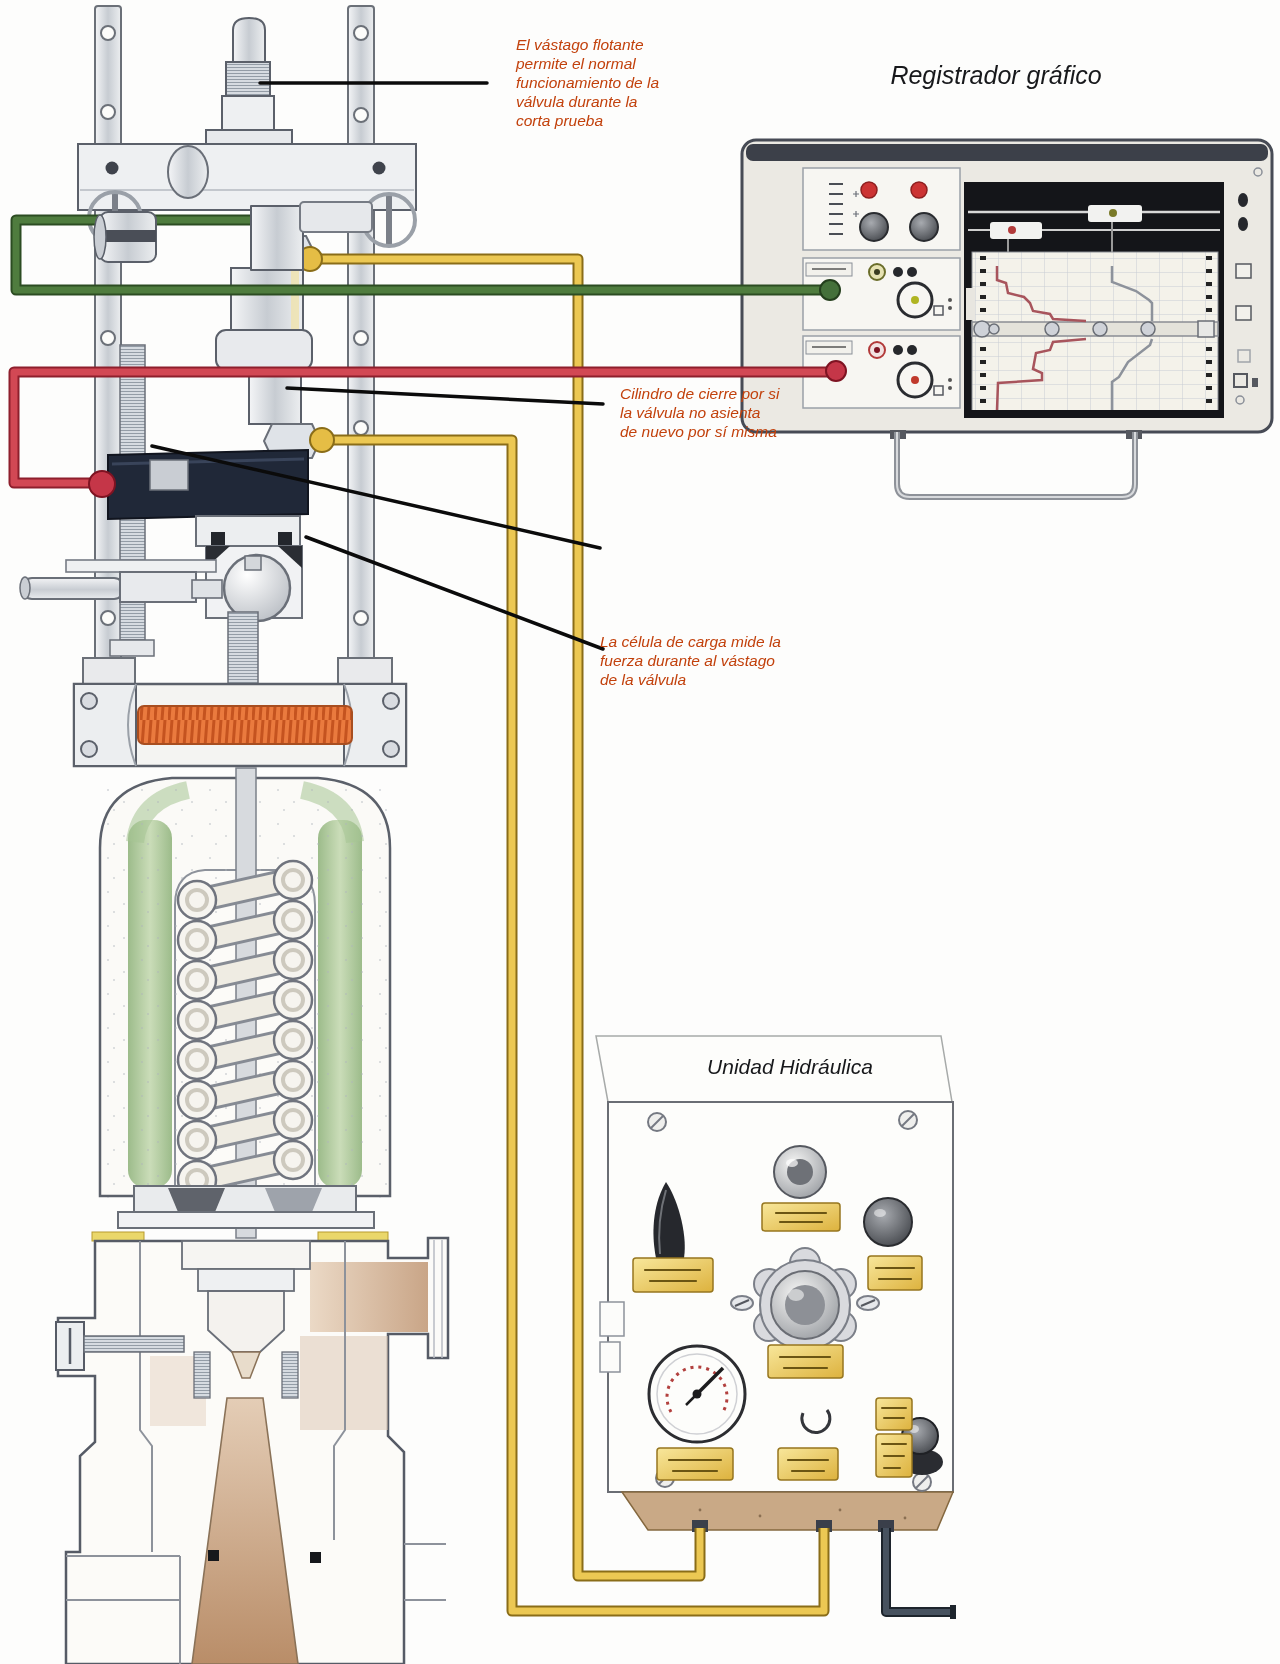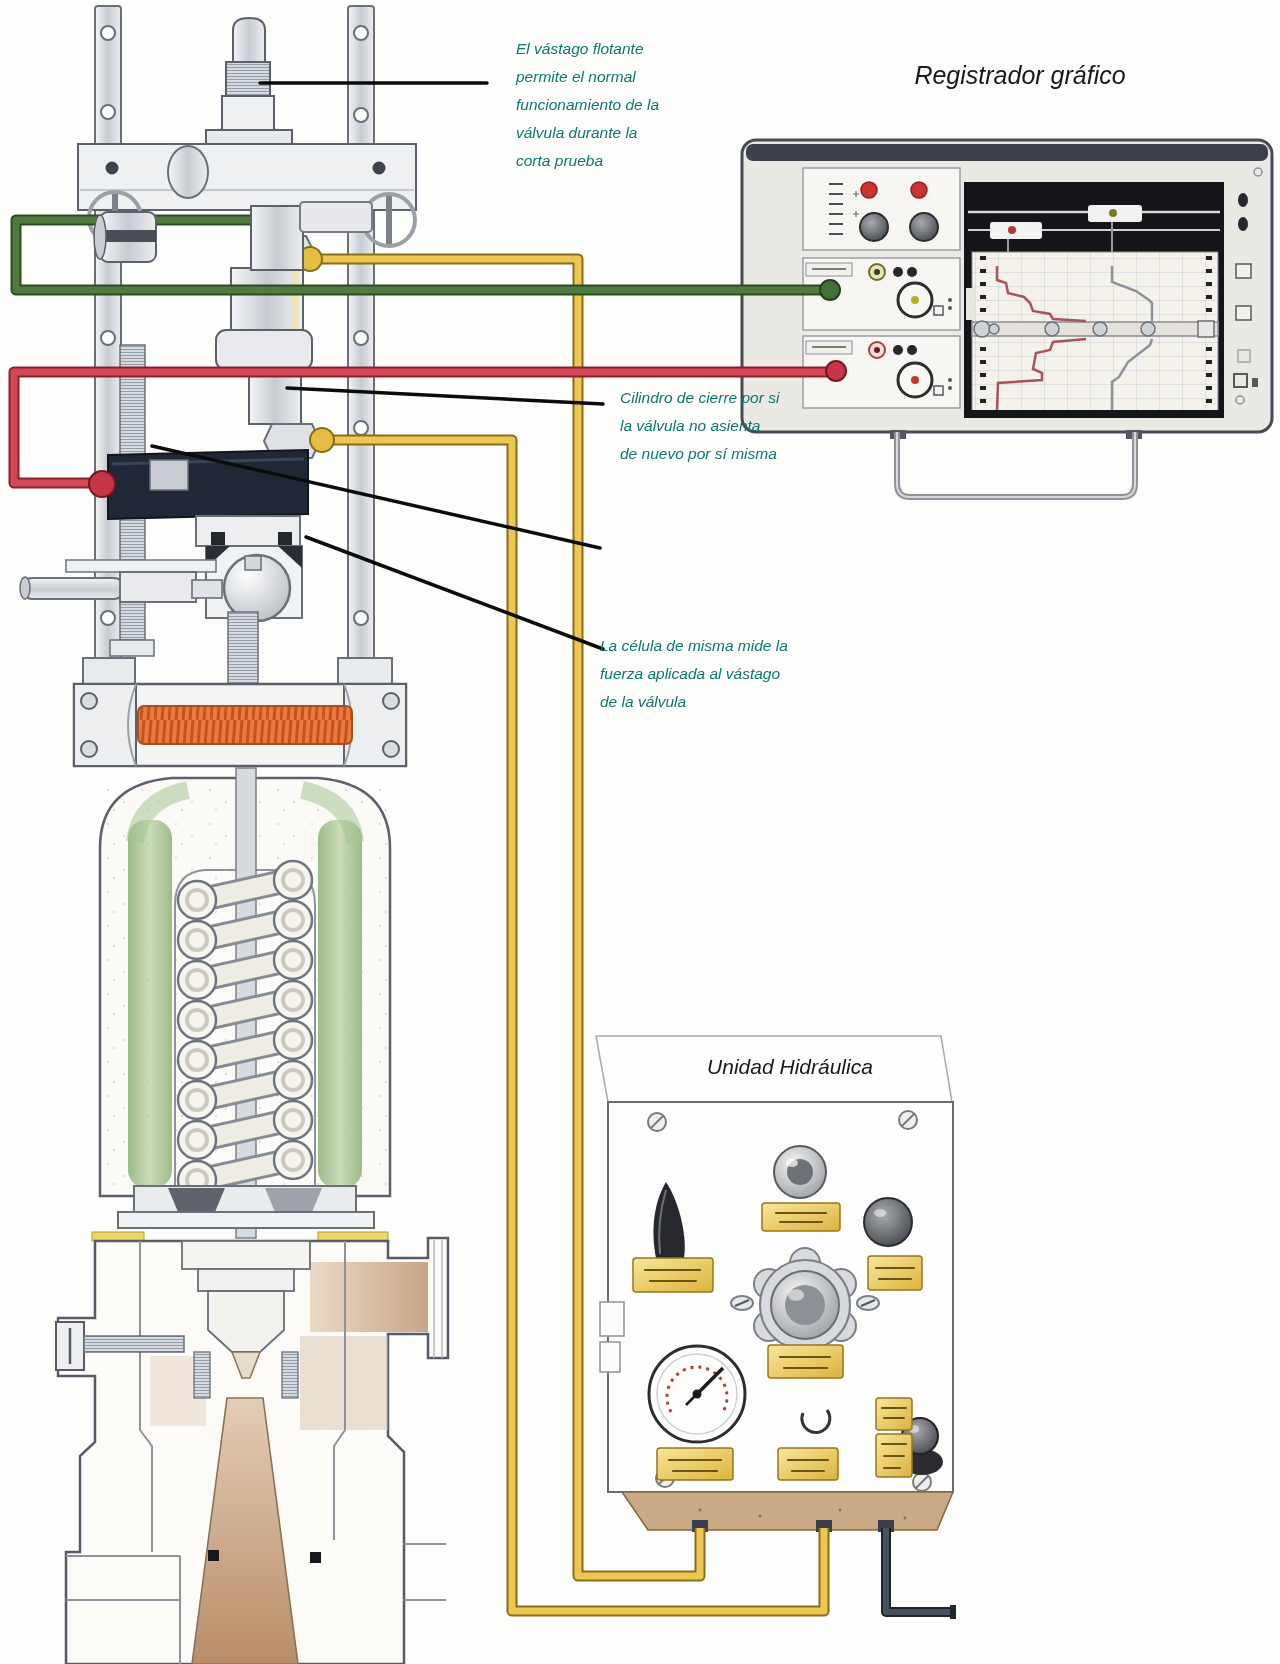--- a/index.html
+++ b/index.html
@@ -1,19 +1,19 @@
 <!DOCTYPE html>
 <html style="--green_cable: #4f7c3e; --green_cable_edge: #2c4c22; --red_cable: #d24854; --red_cable_edge: #8e1f2c; --yellow_cable: #ecc853; --yellow_cable_edge: #8a6d18; --dark_cable: #47525f; --dark_cable_edge: #1d242c; --coil: #ea7a3e; --spring_shading: #a6c493; --panel_label: #eec84f; --body_shading: #cfa98a; --recorder_trace_red: #a8545c; --recorder_trace_gray: #8d929b;"><head>
 <meta charset="utf-8">
 <style>
   html,body{margin:0;padding:0;background:#ffffff;}
   #canvas{position:relative;width:1280px;height:1664px;background:#fdfdfc;overflow:hidden;
           font-family:"Liberation Sans",sans-serif;}
   svg{position:absolute;left:0;top:0;}
-  .ann{position:absolute;font-style:italic;font-size:15.5px;line-height:28px;color:#0f766e;}
+  .ann{position:absolute;font-style:italic;font-size:15.5px;line-height:19px;color:#c2410c;}
   .ttl{position:absolute;font-style:italic;font-size:25px;line-height:30px;color:#17181b;text-align:center;}
   #t2{font-size:21px;}
 </style>
 </head>
 <body>
 
 <div id="canvas">
 
 <svg width="1280" height="1664" viewBox="0 0 1280 1664">
 <defs>
@@ -477,19 +477,19 @@
 </g>
 
 <g stroke="#0b0b0b" stroke-width="3.5" stroke-linecap="round">
   <line x1="260" y1="83" x2="487" y2="83"></line>
   <line x1="287" y1="388" x2="603" y2="404"></line>
   <line x1="152" y1="446" x2="600" y2="548"></line>
   <line x1="306" y1="537" x2="603" y2="649"></line>
 </g>
 </svg>
 
-<div class="ttl" id="t1" style="left:860px;top:60px;width:320px;">Registrador gráfico</div>
+<div class="ttl" id="t1" style="left:836px;top:60px;width:320px;">Registrador gráfico</div>
 <div class="ttl" id="t2" style="left:650px;top:1052px;width:280px;">Unidad Hidráulica</div>
 
 <div class="ann" id="a1" style="left:516px;top:35px;width:158px;">El vástago flotante permite el normal funcionamiento de la válvula durante la corta prueba</div>
 <div class="ann" id="a2" style="left:620px;top:384px;width:160px;">Cilindro de cierre por si la válvula no asienta de nuevo por sí misma</div>
-<div class="ann" id="a4" style="left:600px;top:632px;width:196px;">La célula de misma mide la fuerza aplicada al vástago de la válvula</div>
+<div class="ann" id="a4" style="left:600px;top:632px;width:196px;">La célula de carga mide la fuerza durante al vástago de la válvula</div>
 </div>
 
 </body></html>

